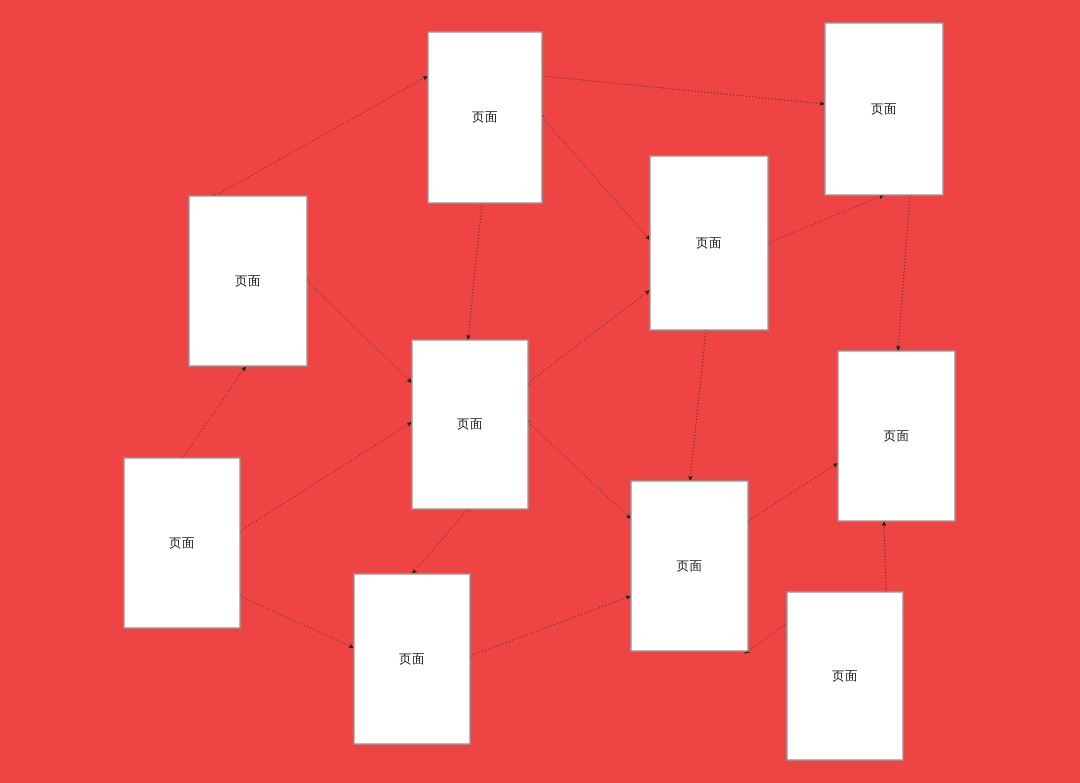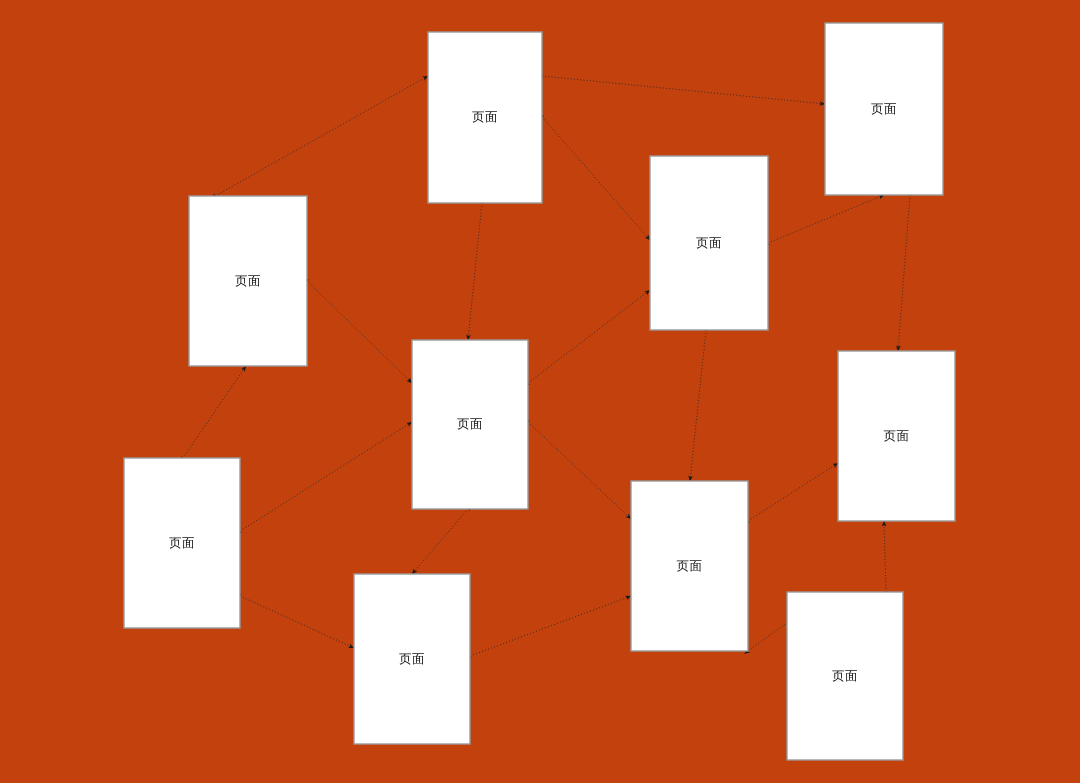--- a/index.html
+++ b/index.html
@@ -7,21 +7,21 @@
     padding: 0;
     background: #ffffff;
   }
   body {
     font-family: "DejaVu Sans", "Liberation Sans", sans-serif;
   }
   #canvas-root {
     position: relative;
     width: 1080px;
     height: 783px;
-    background: #c2410c;
+    background: #ef4444;
     overflow: hidden;
   }
   #diagram-svg {
     position: absolute;
     left: 0;
     top: 0;
     width: 1080px;
     height: 783px;
     display: block;
   }

